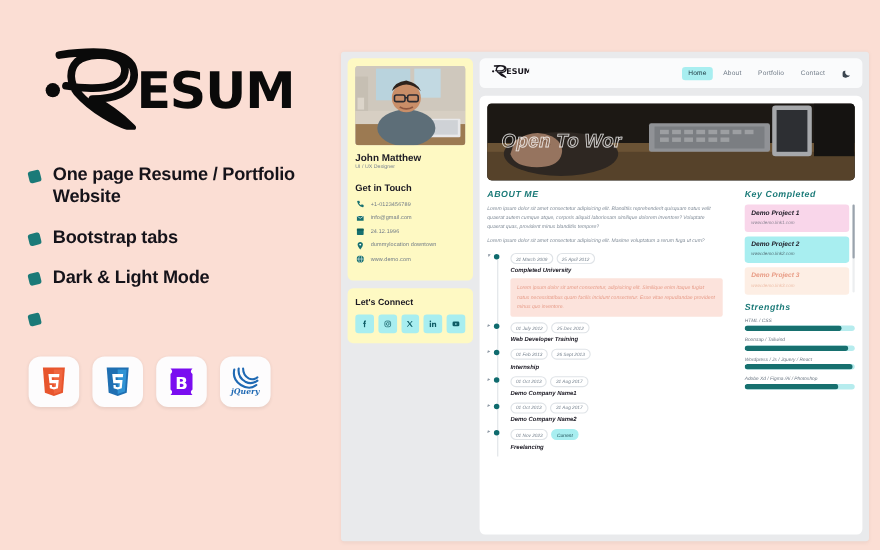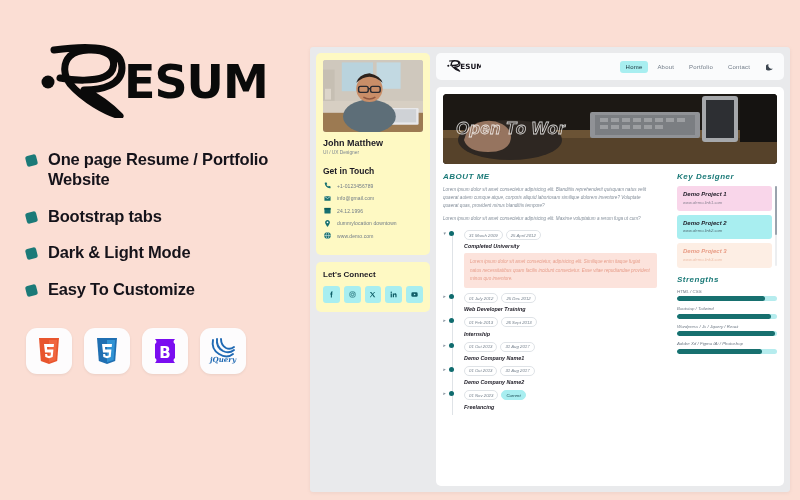--- a/index.html
+++ b/index.html
@@ -228,21 +228,20 @@
     <div class="feature">
       <span class="bullet"></span>
       <span class="feature-label">Bootstrap tabs</span>
     </div>
     <div class="feature">
       <span class="bullet"></span>
       <span class="feature-label">Dark &amp; Light Mode</span>
     </div>
     <div class="feature">
       <span class="bullet"></span>
-      <span class="feature-label">Easy To Customize</span>
     </div>
   </div>
 
   <div class="tech-row">
     <div class="tech-badge">
       <svg width="24" height="28" viewBox="0 0 24 28" aria-hidden="true">
         <path d="M2 1 L22 1 L20.2 24 L12 27 L3.8 24 Z" fill="#e8552d"></path>
         <path d="M12 3 L12 25.2 L18.6 23 L20.1 3 Z" fill="#f0663f"></path>
         <path d="M7 7 L17 7 L16.7 10 L10 10 L10.2 12.5 L16.4 12.5 L15.7 20 L12 21.2 L8.3 20 L8.1 17 L10.2 17 L10.3 18.5 L12 19 L13.7 18.5 L13.9 15.4 L8 15.4 Z" fill="#fff"></path>
       </svg>
@@ -537,21 +536,21 @@
                   <span class="chip">01 Nov 2023</span>
                   <span class="chip current">Current</span>
                 </div>
                 <div class="tl-title">Freelancing</div>
               </div>
             </div>
           </div>
         </div>
 
         <div class="side-col">
-          <div class="sec-title">Key Designer</div>
+          <div class="sec-title">Key Completed</div>
 
           <div class="proj-scroll">
             <div class="scroll-track">
               <div class="scroll-thumb"></div>
             </div>
             <div class="proj-card" style="background:#f9d6ea">
               <div class="proj-name" style="color:#1c1a24">Demo Project 1</div>
               <div class="proj-link" style="color:#8c8594">www.demo.link1.com</div>
             </div>
             <div class="proj-card" style="background:#a8eef0">

